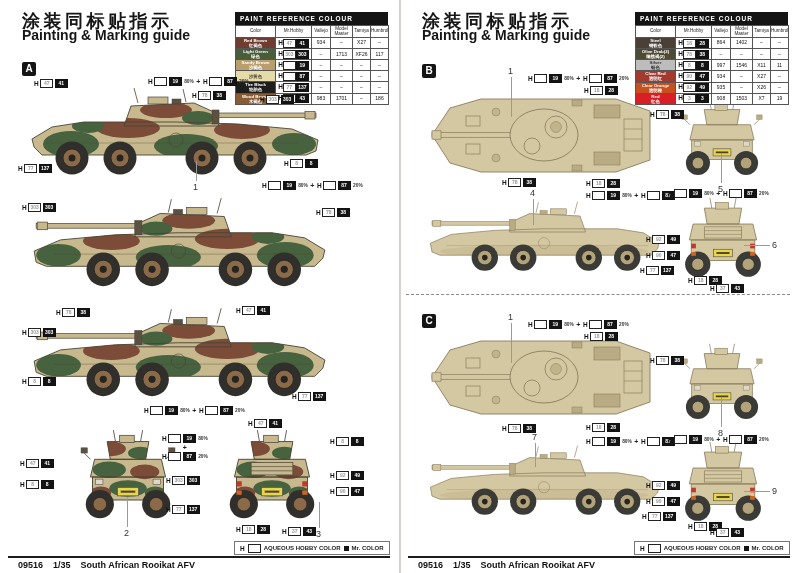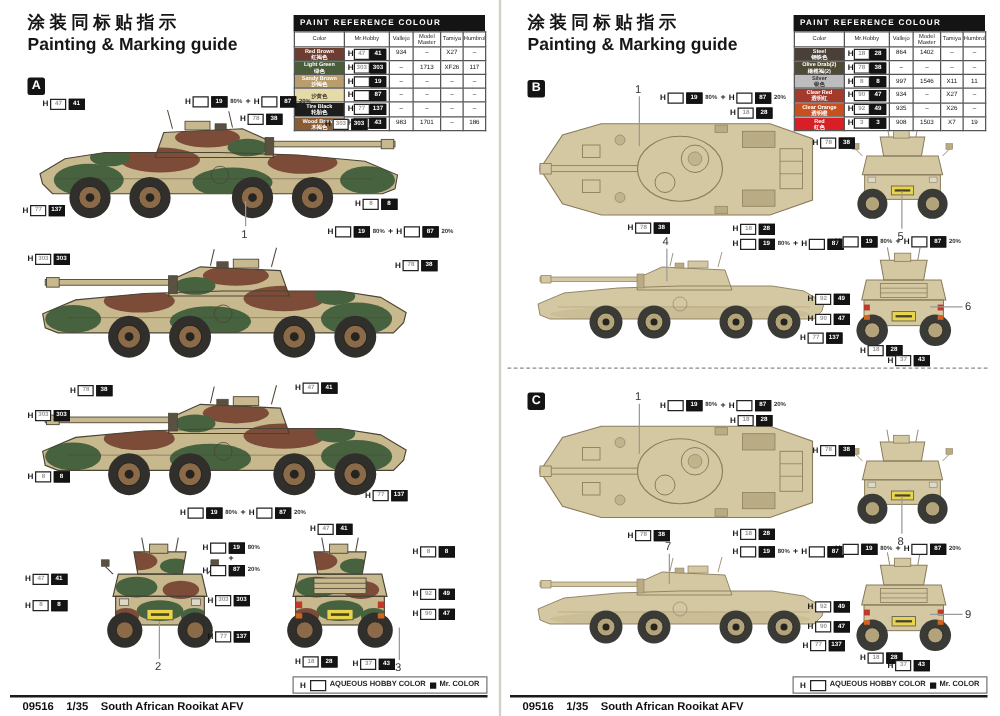--- a/index.html
+++ b/index.html
@@ -3,21 +3,21 @@
 <meta charset="utf-8">
 <style>
   html,body{margin:0;padding:0;}
   body{width:800px;height:573px;position:relative;overflow:hidden;background:#e9e7e2;
        font-family:"Liberation Sans","DejaVu Sans",sans-serif;color:#111;}
   .page{position:absolute;top:0;width:400px;height:573px;background:#fff;}
   #pageL{left:0;}
   #pageR{left:400px;}
   .seam{position:absolute;left:399px;top:0;width:2px;height:573px;
         background:linear-gradient(90deg,#e0ded8,#c9c6bf,#e0ded8);z-index:50;}
-  .title-cn{position:absolute;left:22px;top:9px;font-size:14px;font-weight:bold;
+  .title-cn{position:absolute;left:22px;top:9px;font-size:18px;font-weight:bold;
             letter-spacing:3.5px;color:#161616;white-space:nowrap;}
   .title-en{position:absolute;left:22px;top:27px;font-size:14px;font-weight:bold;color:#161616;white-space:nowrap;}
   .badge{position:absolute;width:14px;height:14px;background:#141414;color:#fff;font-size:10px;
          font-weight:bold;text-align:center;line-height:14px;border-radius:2px;z-index:20;}
   
   .ptable{position:absolute;left:235px;top:12px;width:153px;z-index:10;}
   .ptable .ttl{background:#141414;color:#fff;font-size:6.5px;font-weight:bold;
                padding:2px 4px;letter-spacing:1px;border:1px solid #141414;}
   .ptable table{border-collapse:collapse;width:100%;table-layout:fixed;background:#fff;}
   .ptable th,.ptable td{border:1px solid #555;font-size:5px;text-align:center;padding:0;

